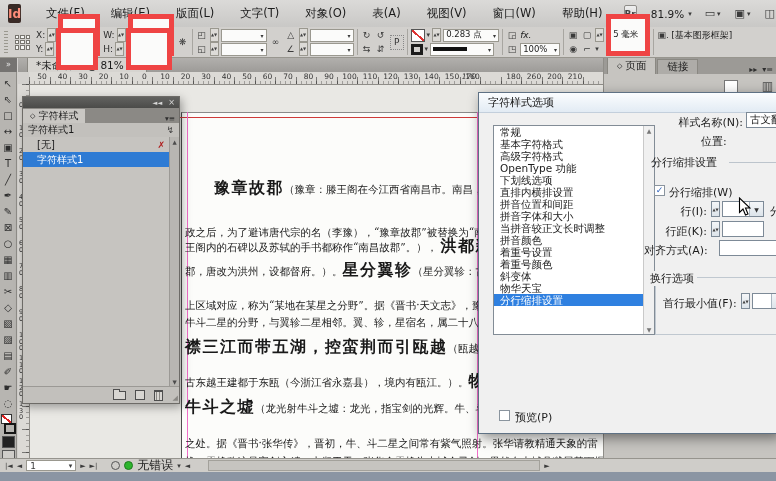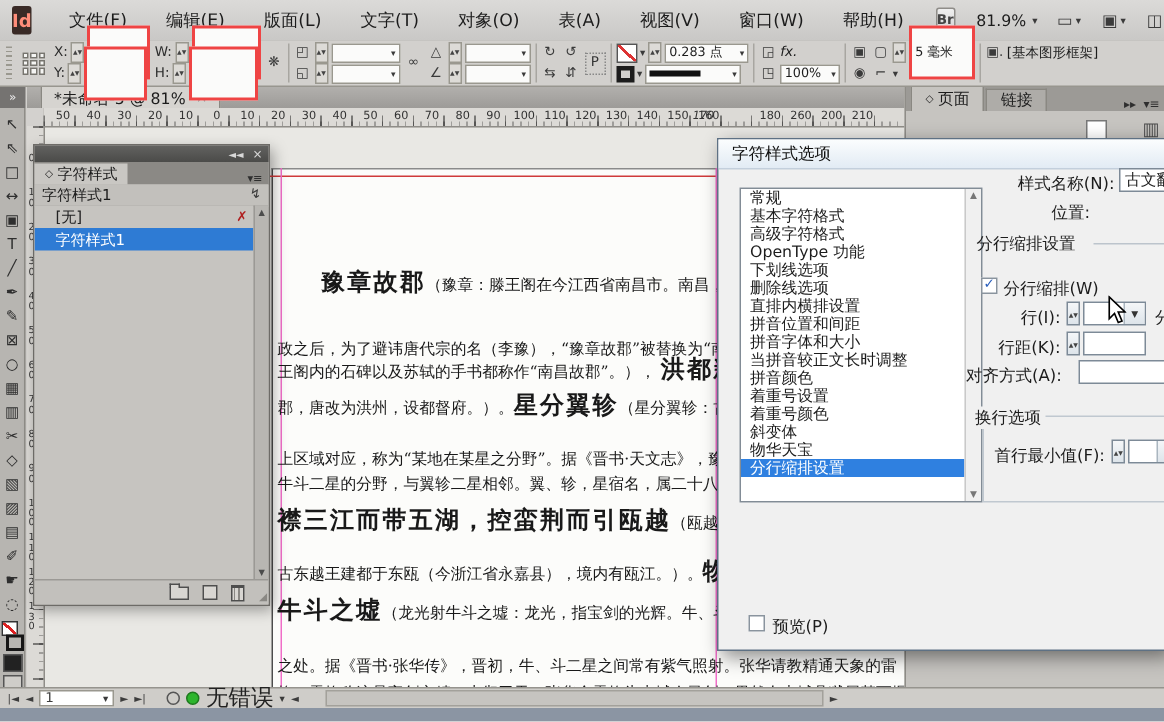--- a/index.html
+++ b/index.html
@@ -18,21 +18,21 @@
   .caret{font-size:7px;color:#3a3a3a}
   .mb-iconbtn{display:flex;align-items:center;gap:2px;margin:0 7px;font-size:11px;color:#3b3b3b}
   .mb-spacer{flex:1}
   
   .controlbar{position:absolute;left:0;top:27px;right:0;height:30px;background:#d2d0cd;
               border-bottom:1px solid #98968f;display:flex;align-items:center;padding:0 3px;gap:3px;z-index:15}
   .cb-sep{width:1px;height:26px;background:#a8a6a1;flex:none}
   .cb-grp{display:flex;flex-direction:column;gap:1px;flex:none}
   .cb-row{display:flex;align-items:center;gap:2px;height:13px}
   .cb-label{font-size:9px;color:#2c2c2c}
-  .fld{height:11px;background:#fbfbfa;border:2px solid #ef4444;font-size:8.5px;display:flex;align-items:center;padding:16px 2px;box-sizing:border-box}
+  .fld{height:11px;background:#fbfbfa;border:5px solid #ef4444;font-size:8.5px;display:flex;align-items:center;padding:16px 2px;box-sizing:border-box}
   .spin{width:7px;height:12px;border:1px solid #9a988f;background:#dddbd7;display:flex;flex-direction:column;
         align-items:center;justify-content:center;font-size:4px;line-height:4px;color:#444;flex:none}
   .proxy{width:15px;height:15px;display:grid;grid-template:repeat(3,1fr)/repeat(3,1fr);gap:1px;margin:0 3px}
   .proxy span{background:#f5f5f3;border:1px solid #77756f}
   .drag-dots{width:4px;height:22px;background:repeating-linear-gradient(#9a988f 0 1px,transparent 1px 3px);margin:0 1px}
   .cb-ico{font-size:9px;color:#3a3a3a;width:12px;text-align:center}
   .combo{height:13px;background:#fbfbfa;border:1px solid #9a988f;display:flex;align-items:center;
          justify-content:space-between;font-size:8.5px;padding:0 2px;box-sizing:border-box}
   .combo .caret{font-size:6px}
   .stroke-bar{width:34px;height:4px;background:#111}
@@ -156,21 +156,21 @@
   .grp-box{position:absolute;border:1px solid #c0c8d0}
   .grp-legend{position:absolute;background:#f0f0f0;padding:0 3px;font-size:11px}
   
   .status{position:absolute;left:0;top:458px;width:776px;height:14px;background:#cfcdc9;border-top:1px solid #96948e;
           display:flex;align-items:center;gap:4px;padding-left:5px;font-size:8px;color:#3c3c3c;z-index:22;box-sizing:border-box}
   .nav-btn{font-size:7px;color:#3c3c3c}
   .page-fld{width:50px;height:11px;background:#fff;border:1px solid #9a988f;font-size:9px;display:flex;
             align-items:center;justify-content:space-between;padding:0 3px;box-sizing:border-box}
   .preflight-dot{width:7px;height:7px;border-radius:50%;background:#2db52d;border:1px solid #1e7a1e;flex:none}
   .pf-circle{width:7px;height:7px;border:1px solid #555;border-radius:50%}
-  .status-text{font-size:15px;color:#222}
+  .status-text{font-size:12px;color:#222}
   .hscroll{width:330px;height:9px;background:#c6c4c0;border:1px solid #a3a19b;margin-left:14px}
   .winedge{position:absolute;left:0;top:472px;width:776px;height:9px;background:#8b95a3;z-index:22}
   .cursor-svg{position:absolute;left:738px;top:197px;z-index:60}
 </style>
 </head>
 <body>
 
 <div id="app">
 
   <div class="menubar">
@@ -560,21 +560,20 @@
     <div class="dlg-title">
       <span>字符样式选项</span>
     </div>
     <div class="dlg-list">
       <div class="dlg-items">
           <div class="dlg-item">常规</div>
           <div class="dlg-item">基本字符格式</div>
           <div class="dlg-item">高级字符格式</div>
           <div class="dlg-item">OpenType 功能</div>
           <div class="dlg-item">下划线选项</div>
-          <div class="dlg-item">删除线选项</div>
           <div class="dlg-item">直排内横排设置</div>
           <div class="dlg-item">拼音位置和间距</div>
           <div class="dlg-item">拼音字体和大小</div>
           <div class="dlg-item">当拼音较正文长时调整</div>
           <div class="dlg-item">拼音颜色</div>
           <div class="dlg-item">着重号设置</div>
           <div class="dlg-item">着重号颜色</div>
           <div class="dlg-item">斜变体</div>
           <div class="dlg-item">物华天宝</div>
           <div class="dlg-item sel">分行缩排设置</div>

